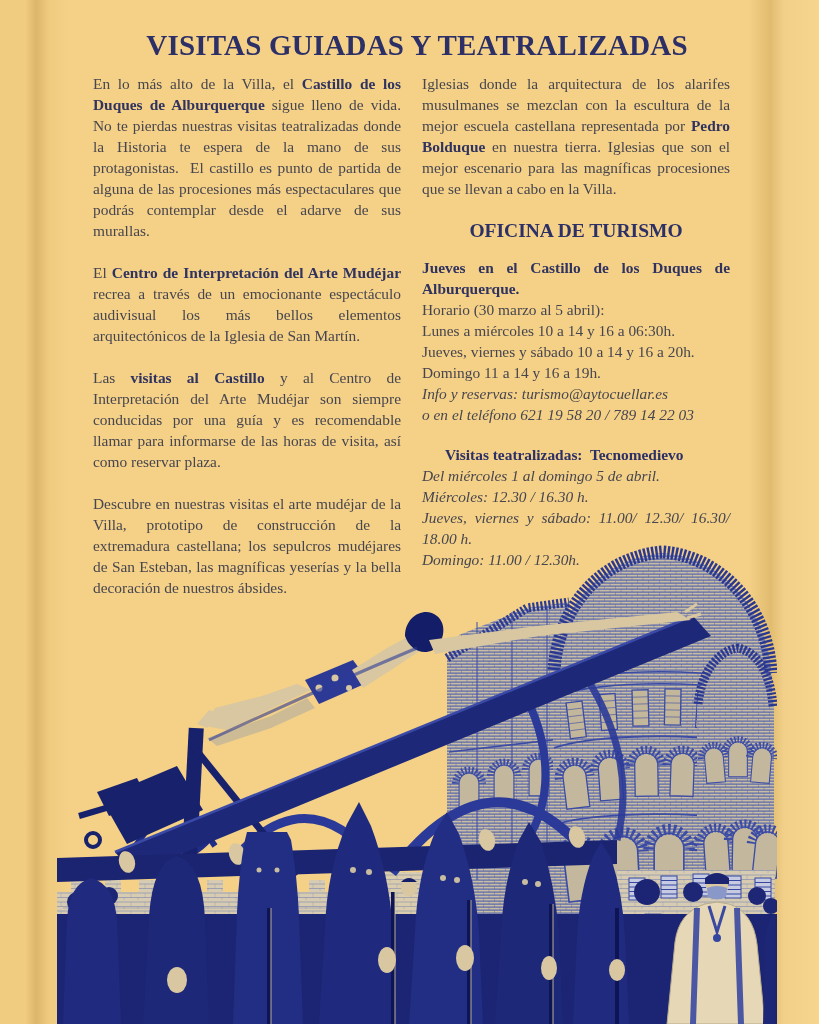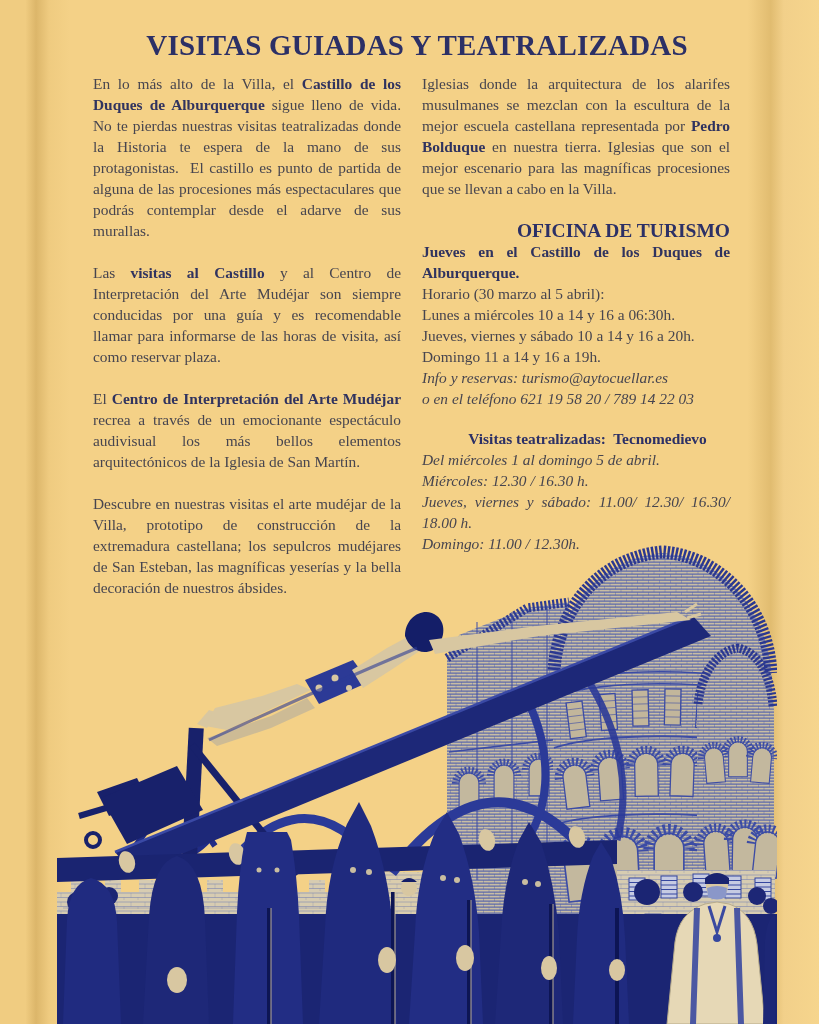--- a/index.html
+++ b/index.html
@@ -15,40 +15,40 @@
   }
   .title{
     position:absolute; top:29px; left:49px; width:736px;
     text-align:center; font-size:29px; font-weight:bold;
     color:#2c3066; letter-spacing:.2px;
   }
   .cols{position:absolute; left:93px; top:73px; width:650px; display:flex; gap:21px;}
   .col{width:308px; font-size:15.4px; line-height:21px; color:#47454f; text-align:justify;}
   .col p{margin:0 0 21px 0; white-space:pre-wrap;}
   .col b{color:#30335f;}
-  .oficina-h{font-size:19.5px; font-weight:bold; color:#2c3066; margin:1px 0 0; text-align:right;}
+  .oficina-h{font-size:19.5px; font-weight:bold; color:#2c3066; margin:1px 0 16px; text-align:center;}
   .bold-line{font-weight:bold; color:#30335f;}
   .sched{text-align:left;}
   .it{font-style:italic;}
-  .tea-h{font-weight:bold; color:#2c3066; margin-top:19px; white-space:pre-wrap; text-align:center;margin-left:23px;}
+  .tea-h{font-weight:bold; color:#2c3066; margin-top:19px; white-space:pre-wrap; text-align:left;margin-left:23px;}
   .tea-line{font-style:italic; text-align:justify;}
   .photo{position:absolute; left:57px; top:540px; width:720px; height:484px;}
 </style>
 </head>
 <body>
 
 <div class="page">
 
   <div class="title">VISITAS GUIADAS Y TEATRALIZADAS</div>
 
   <div class="cols">
     <div class="col">
       <p><span>En lo más alto de la Villa, el </span><b>Castillo de los Duques de Alburquerque</b><span> sigue lleno de vida. No te pierdas nuestras visitas teatralizadas donde la Historia te espera de la mano de sus protagonistas.&nbsp; El castillo es punto de partida de alguna de las procesiones más espectaculares que podrás contemplar desde el adarve de sus murallas.</span></p>
+      <p><span>El </span><b>Centro de Interpretación del Arte Mudéjar</b><span> recrea a través de un emocionante espectáculo audivisual los más bellos elementos arquitectónicos de la Iglesia de San Martín.</span></p>
       <p><span>Las </span><b>visitas al Castillo</b><span> y al Centro de Interpretación del Arte Mudéjar son siempre conducidas por una guía y es recomendable llamar para informarse de las horas de visita, así como reservar plaza.</span></p>
-      <p><span>El </span><b>Centro de Interpretación del Arte Mudéjar</b><span> recrea a través de un emocionante espectáculo audivisual los más bellos elementos arquitectónicos de la Iglesia de San Martín.</span></p>
       <p><span>Descubre en nuestras visitas el arte mudéjar de la Villa, prototipo de construcción de la extremadura castellana; los sepulcros mudéjares de San Esteban, las magníficas yeserías y la bella decoración de nuestros ábsides.</span></p>
     </div>
 
     <div class="col">
       <p><span>Iglesias donde la arquitectura de los alarifes musulmanes se mezclan con la escultura de la mejor escuela castellana representada por </span><b>Pedro Bolduque</b><span> en nuestra tierra. Iglesias que son el mejor escenario para las magníficas procesiones que se llevan a cabo en la Villa.</span></p>
 
       <div>
         <div class="oficina-h">OFICINA DE TURISMO</div>
         <div class="bold-line">Jueves en el Castillo de los Duques de Alburquerque.</div>
         <div class="sched">Horario (30 marzo al 5 abril):</div>

